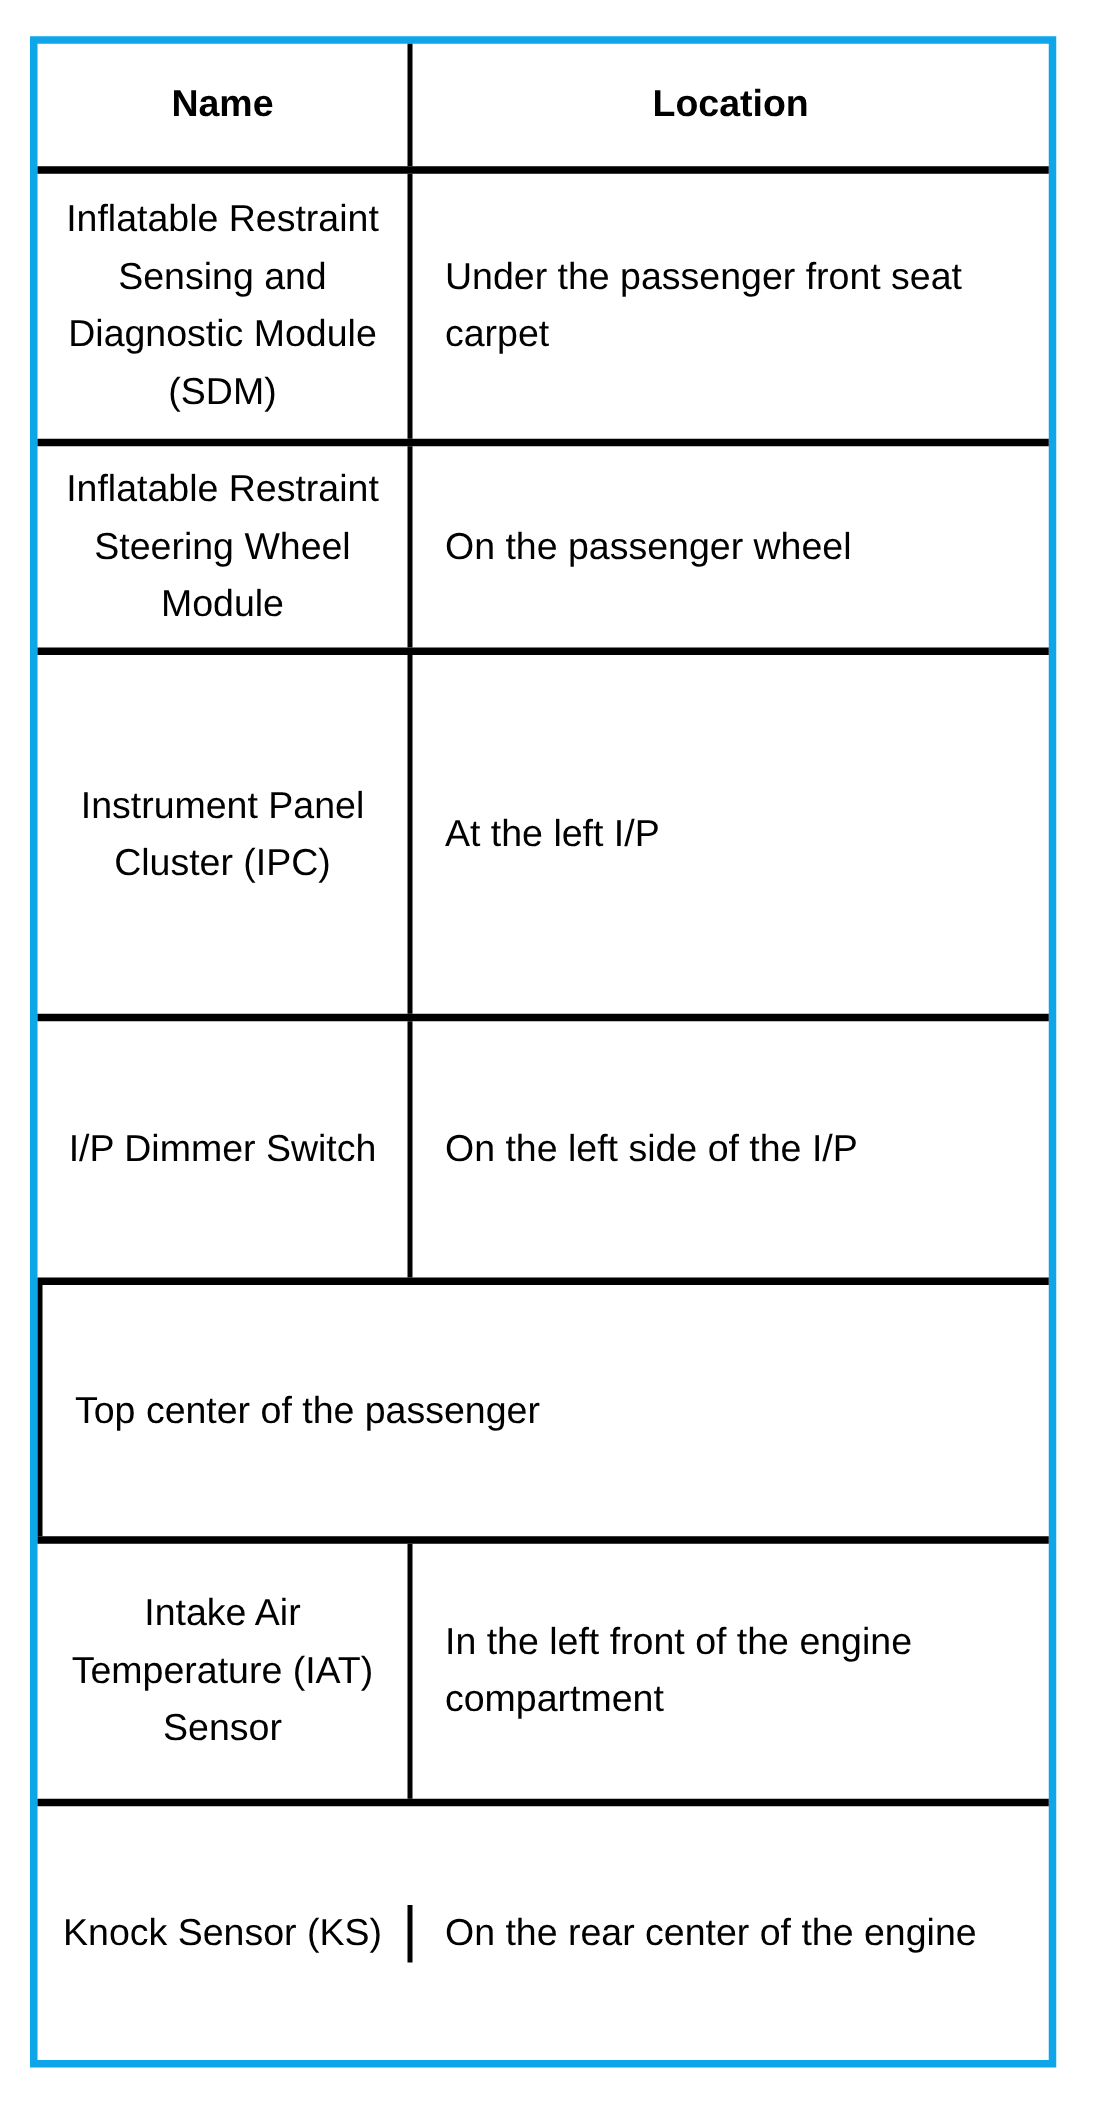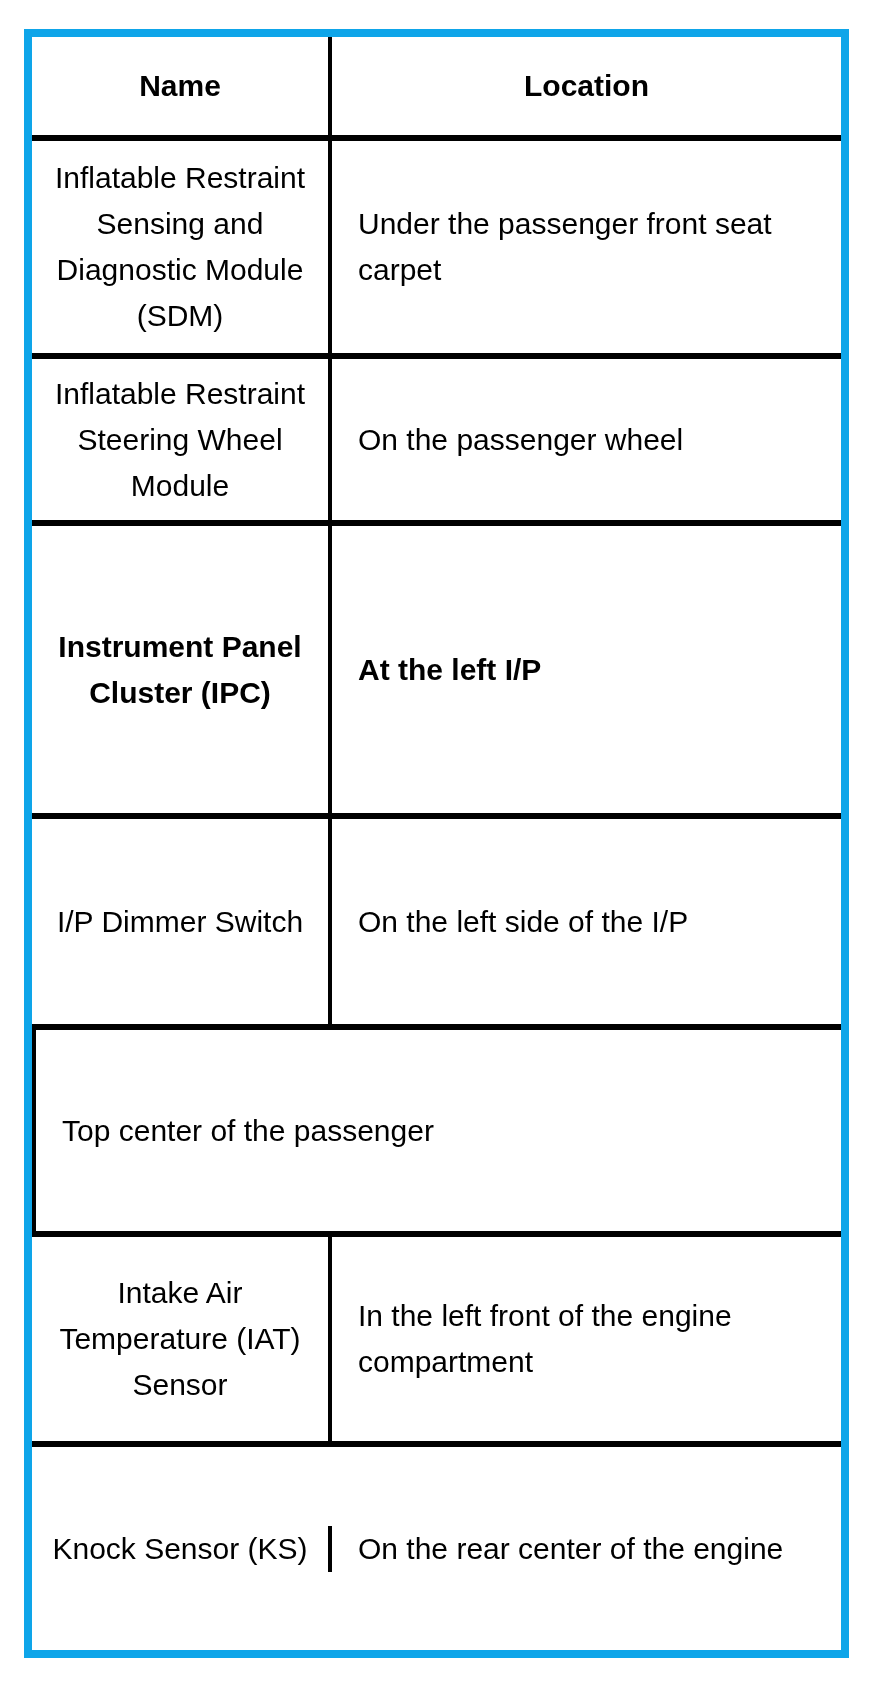--- a/index.html
+++ b/index.html
@@ -13,21 +13,21 @@
     position: relative;
     font-family: "Liberation Sans", "DejaVu Sans", sans-serif;
     color: #000000;
     -webkit-font-smoothing: none;
   }
   .doc-table {
     position: absolute;
     left: 24px;
     top: 29px;
     width: 809px;            
-    border: 8px solid #0ea5e9;
+    border: 6px solid #0ea5e9;
     background: #ffffff;
   }
   .row {
     display: flex;
     width: 100%;
   }
   .row + .row {
     border-top: 6px solid #000000;
   }
   .cell {
@@ -57,21 +57,21 @@
   }
   .row.header .loc-cell {
     justify-content: center;
     text-align: center;
     padding: 16px;
   }
   
   .h-header { height: 98px; }
   .h1 { height: 212px; }
   .h2 { height: 161px; }
-  .h3 { height: 287px; font-weight: bold; }
+  .h3 { height: 287px; }
   .h4 { height: 205px; }
   .h5 { height: 201px; }
   .h6 { height: 204px; }
   .h7 { height: 203px; align-items: center; }
 </style>
 </head>
 <body>
 
 <div class="doc-table">
 

